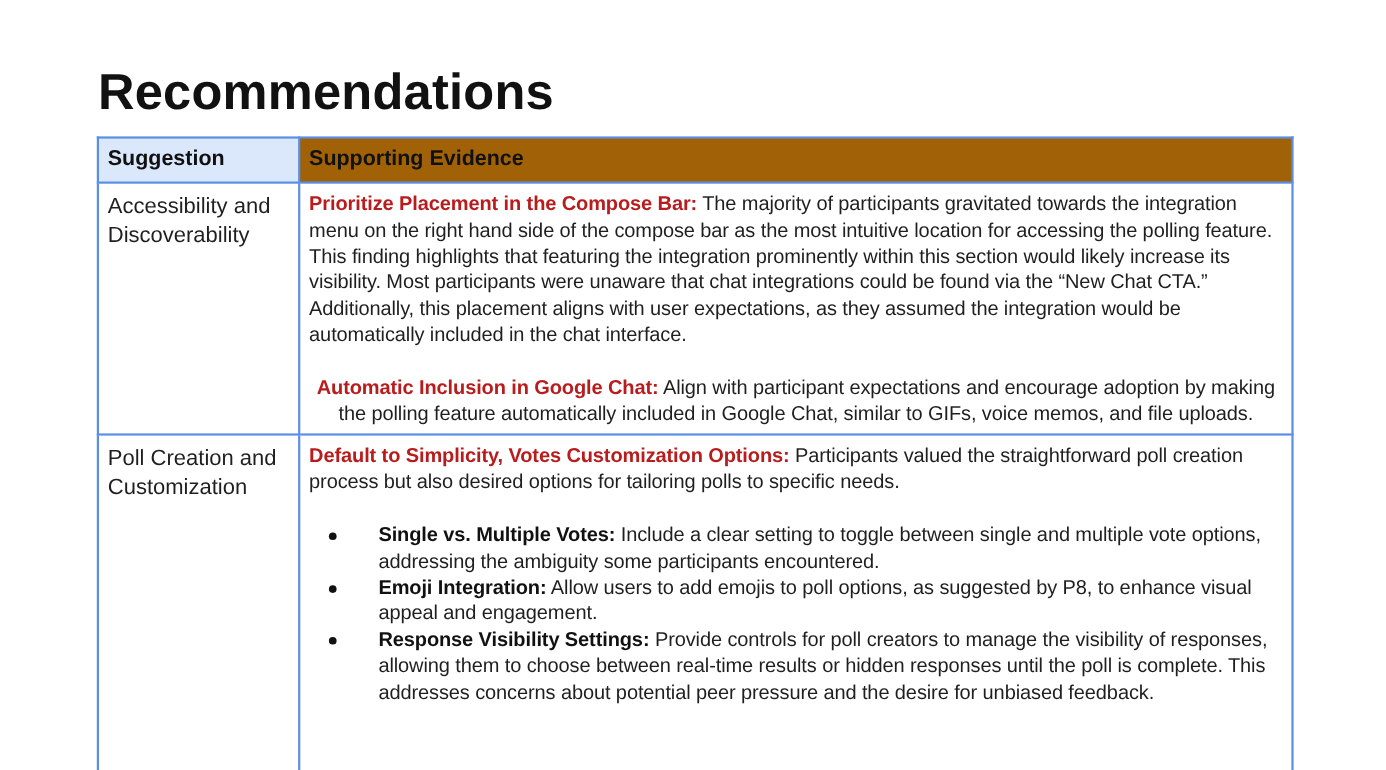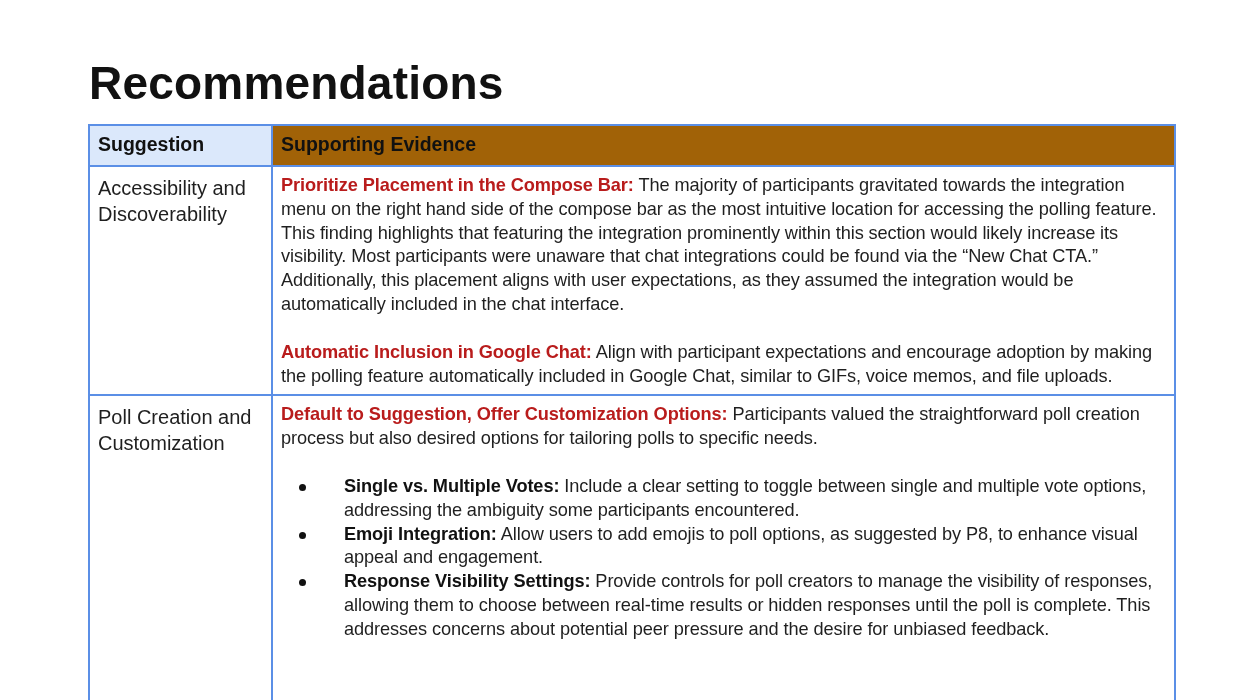--- a/index.html
+++ b/index.html
@@ -19,21 +19,21 @@
   col.c1 { width: 183px; }
   col.c2 { width: 903px; }
   th { font-size: 19.5px; font-weight: bold; padding: 7px 8px 7px 8px; height: 41px; color: #111; }
   th.sugg-h { background: #dbe8fb; }
   th.evid-h { background: #a16207; }
   td.sugg { font-size: 20px; line-height: 26px; padding: 8px 8px; color: #1f1f1f; }
   td.evid { font-size: 18.2px; line-height: 23.8px; padding: 7px 8px 6px 8px; color: #1f1f1f; letter-spacing: -0.1px; }
   tr.r1 td { height: 172px; }
   tr.r2 td { height: 324px; }
   .para b { font-weight: bold; color: #b91c1c; }
-  .para.gap { margin-top: 24px; }
+  .para.gap { margin-top: 24px; text-align: center; }
   ul.bullets { list-style: none; margin-top: 24px; }
   ul.bullets li { position: relative; padding-left: 63px; }
   ul.bullets li .dot {
     position: absolute; left: 18px; top: 9px; width: 7px; height: 7px; border-radius: 50%; background: #111;
   }
   ul.bullets li b { font-weight: bold; color: #111; }
 </style>
 </head>
 <body>
 
@@ -52,21 +52,21 @@
   <tr class="r1">
     <td class="sugg">Accessibility and Discoverability</td>
     <td class="evid">
       <p class="para"><b>Prioritize Placement in the Compose Bar:</b><span> The majority of participants gravitated towards the integration menu on the right hand side of the compose bar as the most intuitive location for accessing the polling feature. This finding highlights that featuring the integration prominently within this section would likely increase its visibility. Most participants were unaware that chat integrations could be found via the “New Chat CTA.” Additionally, this placement aligns with user expectations, as they assumed the integration would be automatically included in the chat interface.</span></p>
       <p class="para gap"><b>Automatic Inclusion in Google Chat:</b><span> Align with participant expectations and encourage adoption by making the polling feature automatically included in Google Chat, similar to GIFs, voice memos, and file uploads.</span></p>
     </td>
   </tr>
   <tr class="r2">
     <td class="sugg">Poll Creation and Customization</td>
     <td class="evid">
-      <p class="para"><b>Default to Suggestion, Offer Customization Options:</b><span> Participants valued the straightforward poll creation process but also desired options for tailoring polls to specific needs.</span></p>
+      <p class="para"><b>Default to Simplicity, Votes Customization Options:</b><span> Participants valued the straightforward poll creation process but also desired options for tailoring polls to specific needs.</span></p>
       <ul class="bullets">
         <li><span class="dot"></span><b>Single vs. Multiple Votes:</b><span> Include a clear setting to toggle between single and multiple vote options, addressing the ambiguity some participants encountered.</span></li>
         <li><span class="dot"></span><b>Emoji Integration:</b><span> Allow users to add emojis to poll options, as suggested by P8, to enhance visual appeal and engagement.</span></li>
         <li><span class="dot"></span><b>Response Visibility Settings:</b><span> Provide controls for poll creators to manage the visibility of responses, allowing them to choose between real-time results or hidden responses until the poll is complete. This addresses concerns about potential peer pressure and the desire for unbiased feedback.</span></li>
       </ul>
     </td>
   </tr>
 </tbody>
   </table>
 

